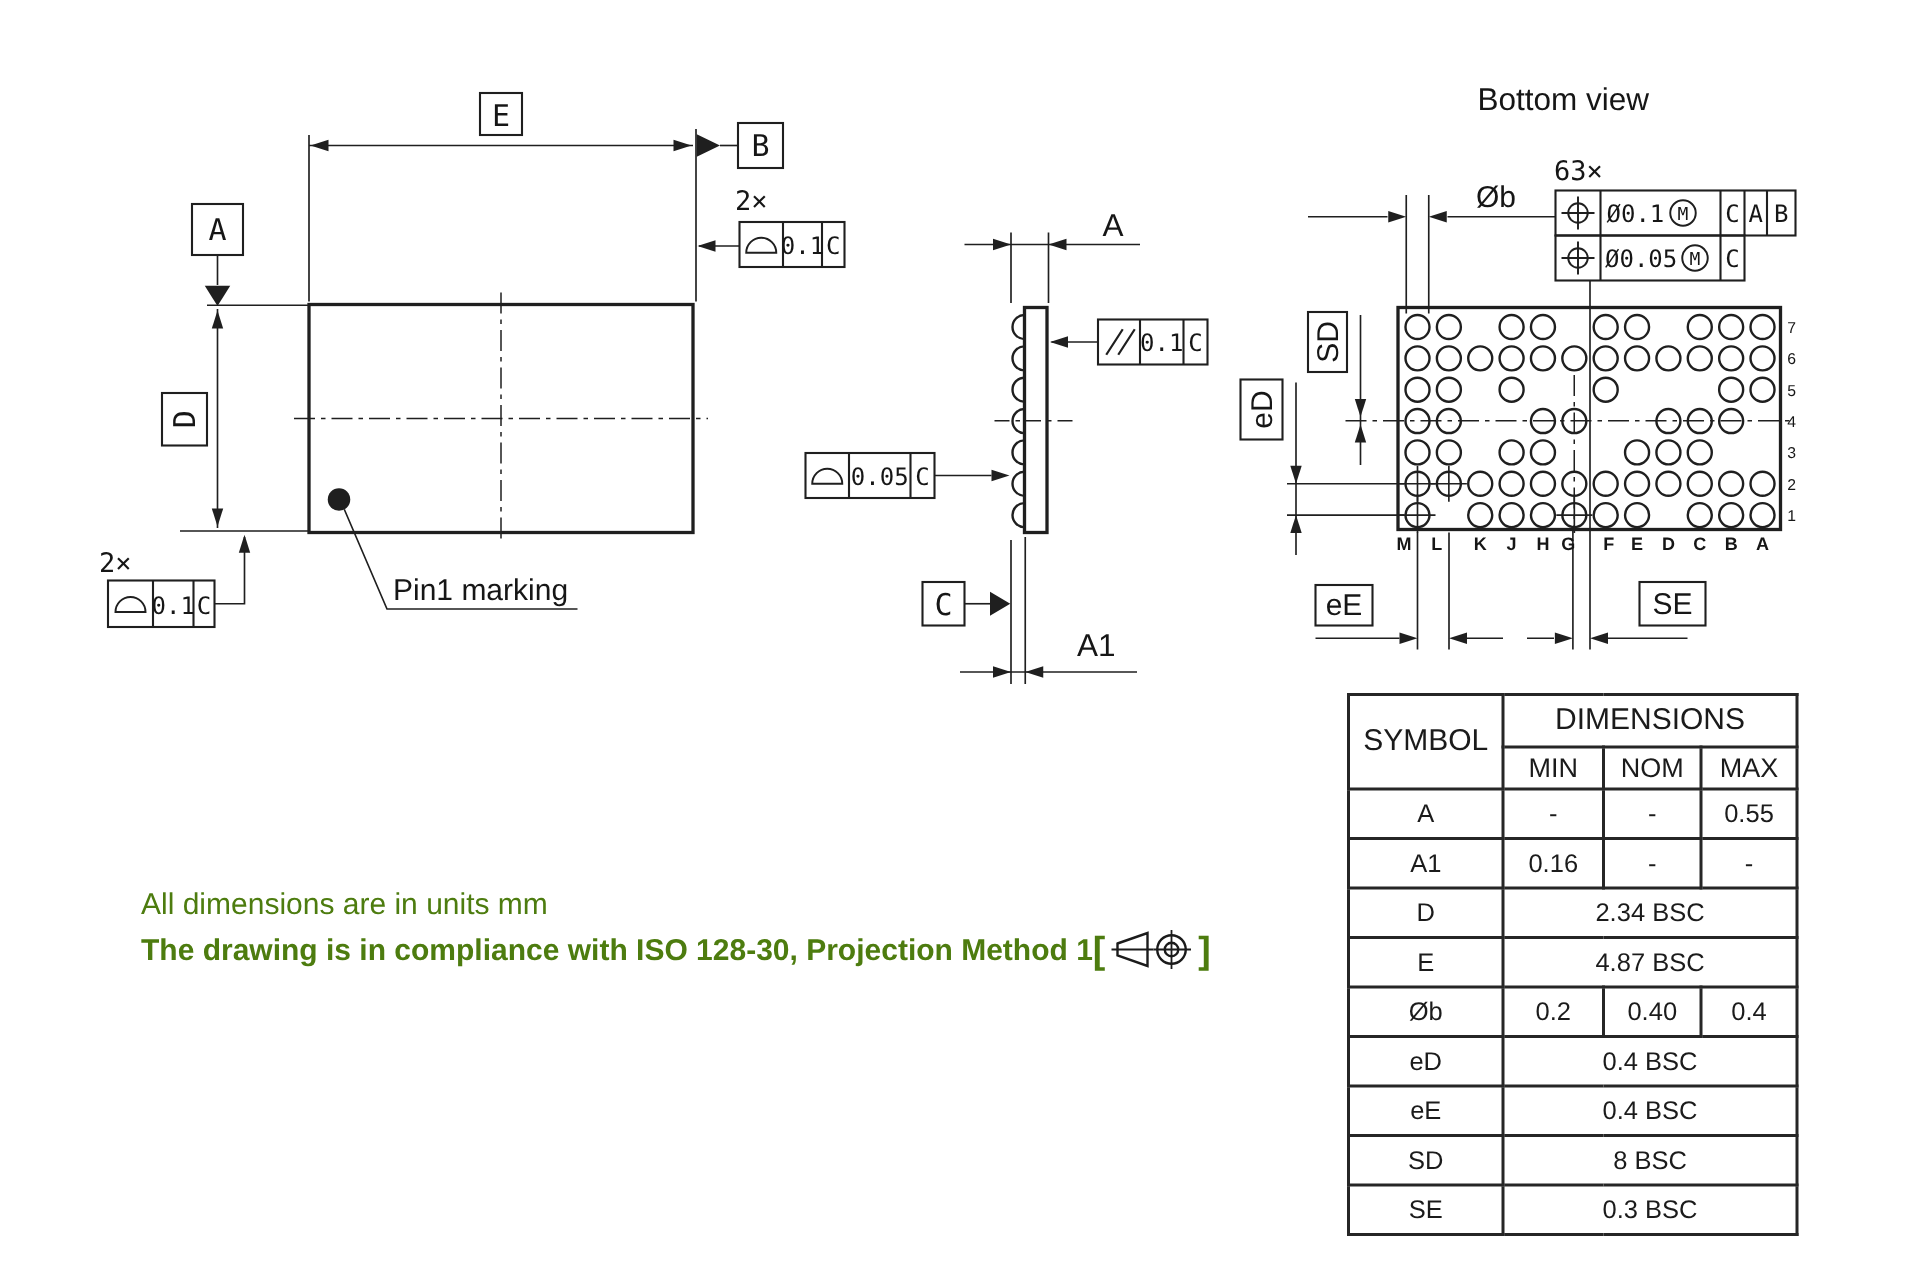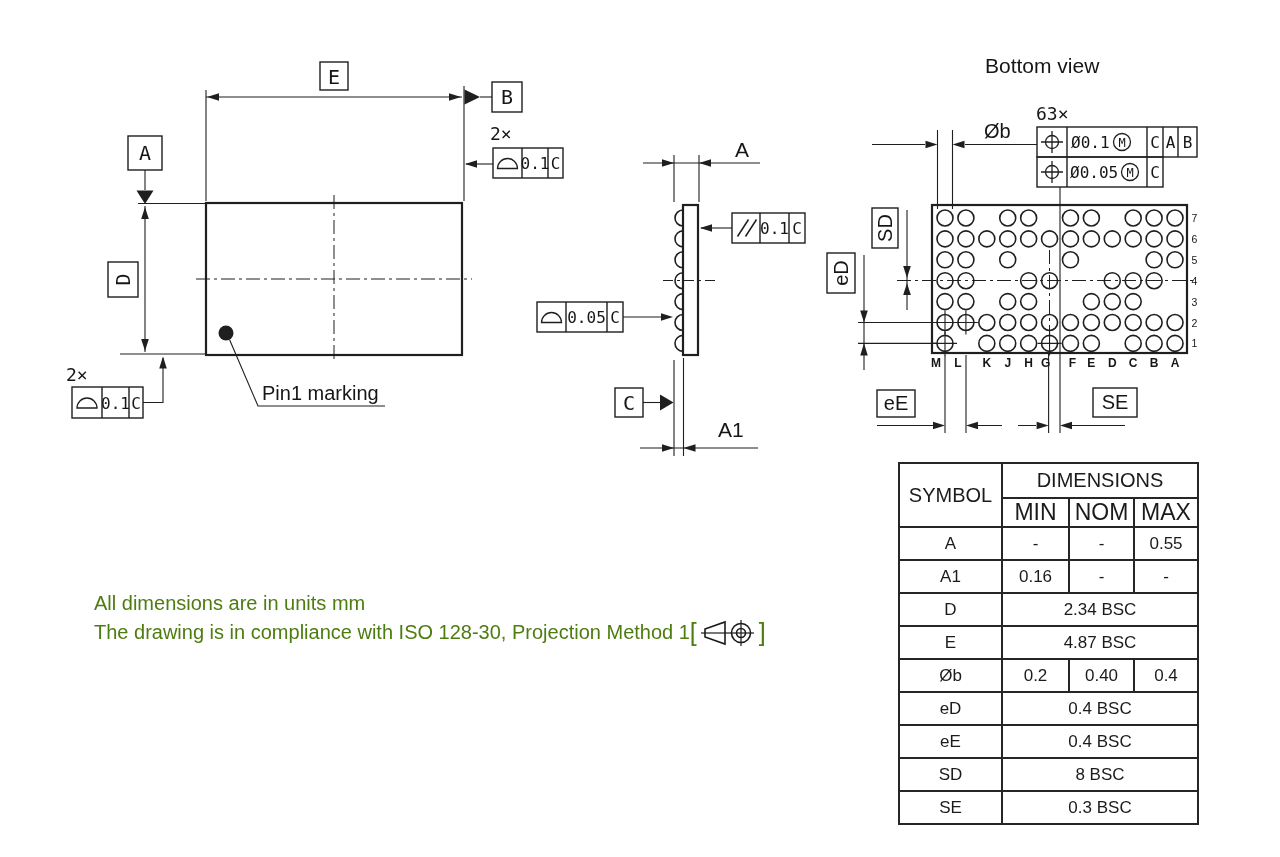--- a/index.html
+++ b/index.html
@@ -19,29 +19,29 @@
   .t-tech{font:16px "DejaVu Sans Mono",monospace;}
   .t-tech-sm{font:12px "DejaVu Sans Mono",monospace;}
   .t-tech-lg{font:18px "DejaVu Sans Mono",monospace;}
   .t-datum{font:20px "DejaVu Sans Mono",monospace;}
   .t-lab{font:20px "Liberation Sans",sans-serif;}
   .t-lab2{font:21px "Liberation Sans",sans-serif;}
   .t-title{font:21px "Liberation Sans",sans-serif;}
   .t-col{font:bold 12px "Liberation Sans",sans-serif;}
   .t-row{font:10.5px "Liberation Sans",sans-serif;}
   .notes{position:absolute;left:94px;top:589px;font-size:20px;line-height:28px;color:#4d7c0f;}
-  .notes .row2{display:flex;align-items:flex-start;margin-top:1px;}
+  .notes .row2{display:flex;align-items:flex-end;margin-top:1px;font-weight:bold;}
   .bracket{font-size:25px;line-height:28px;}
   .proj{margin:0 3px;}
   table.dims{position:absolute;left:898px;top:462px;width:299px;border-collapse:collapse;
              table-layout:fixed;background:#fff;padding-left:27px;}
   table.dims th,table.dims td{border:2px solid #262626;text-align:center;vertical-align:middle;
              padding:0;font-weight:normal;color:#1b1b1b;}
   th.th-sym,th.th-dim{font-size:20px;}
-  th.th-sub{font-size:23px;height:26px;}
+  th.th-sub{font-size:18px;height:26px;}
   tr.hrow1 th{height:33px;}
   table.dims td{font-size:17px;height:31px;}
 </style>
 </head>
 <body>
 
 <div class="canvas">
 
 <svg class="draw" width="1280" height="857" viewBox="0 0 1280 857">
 

